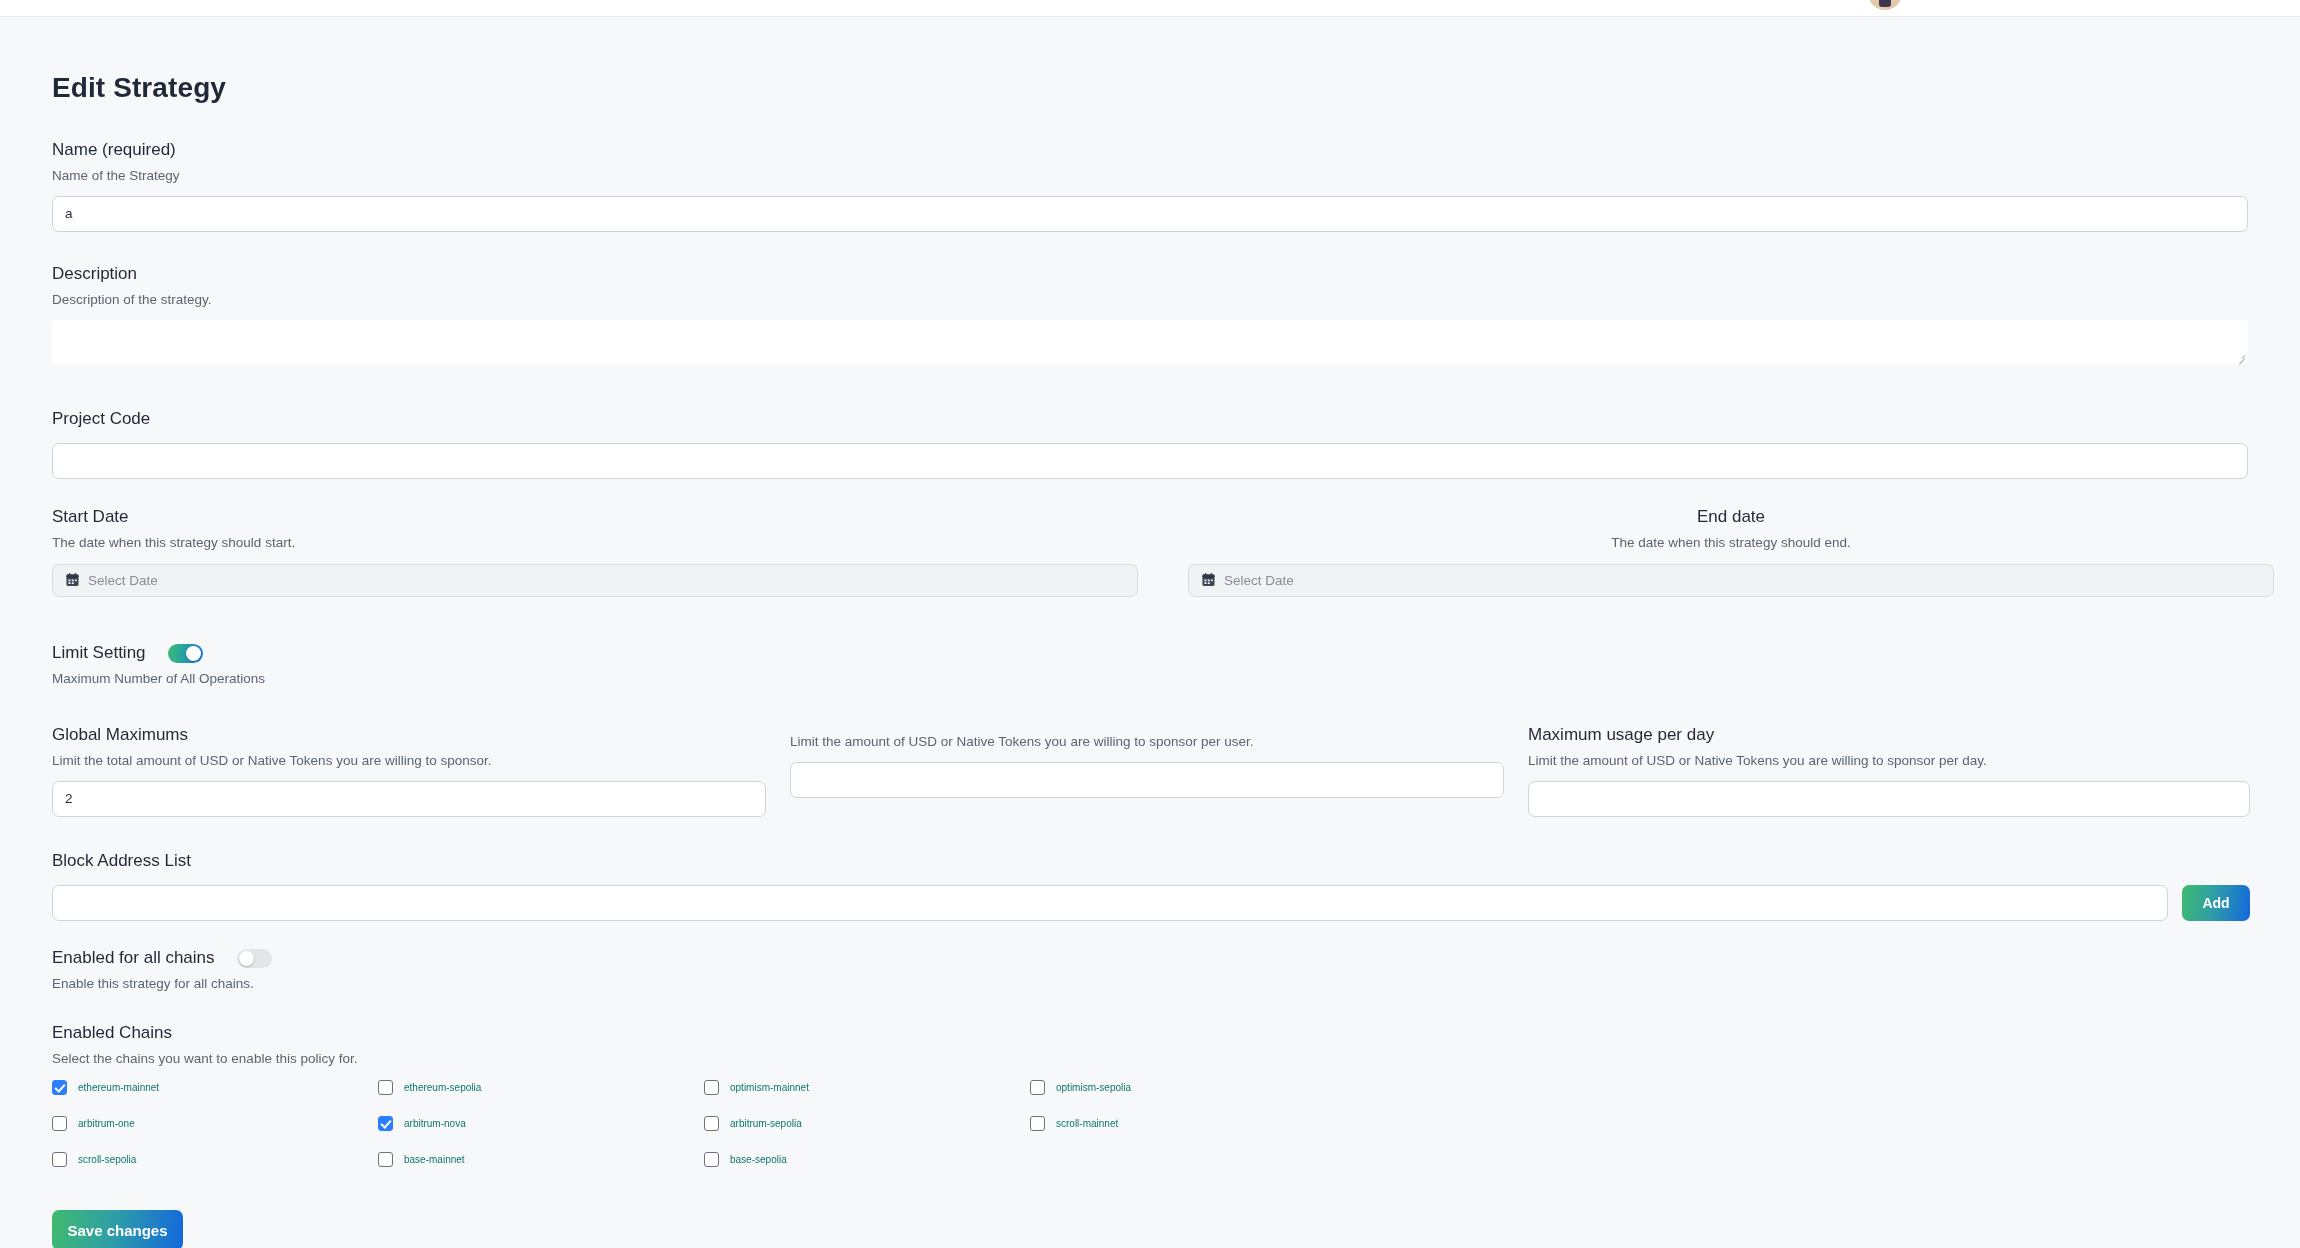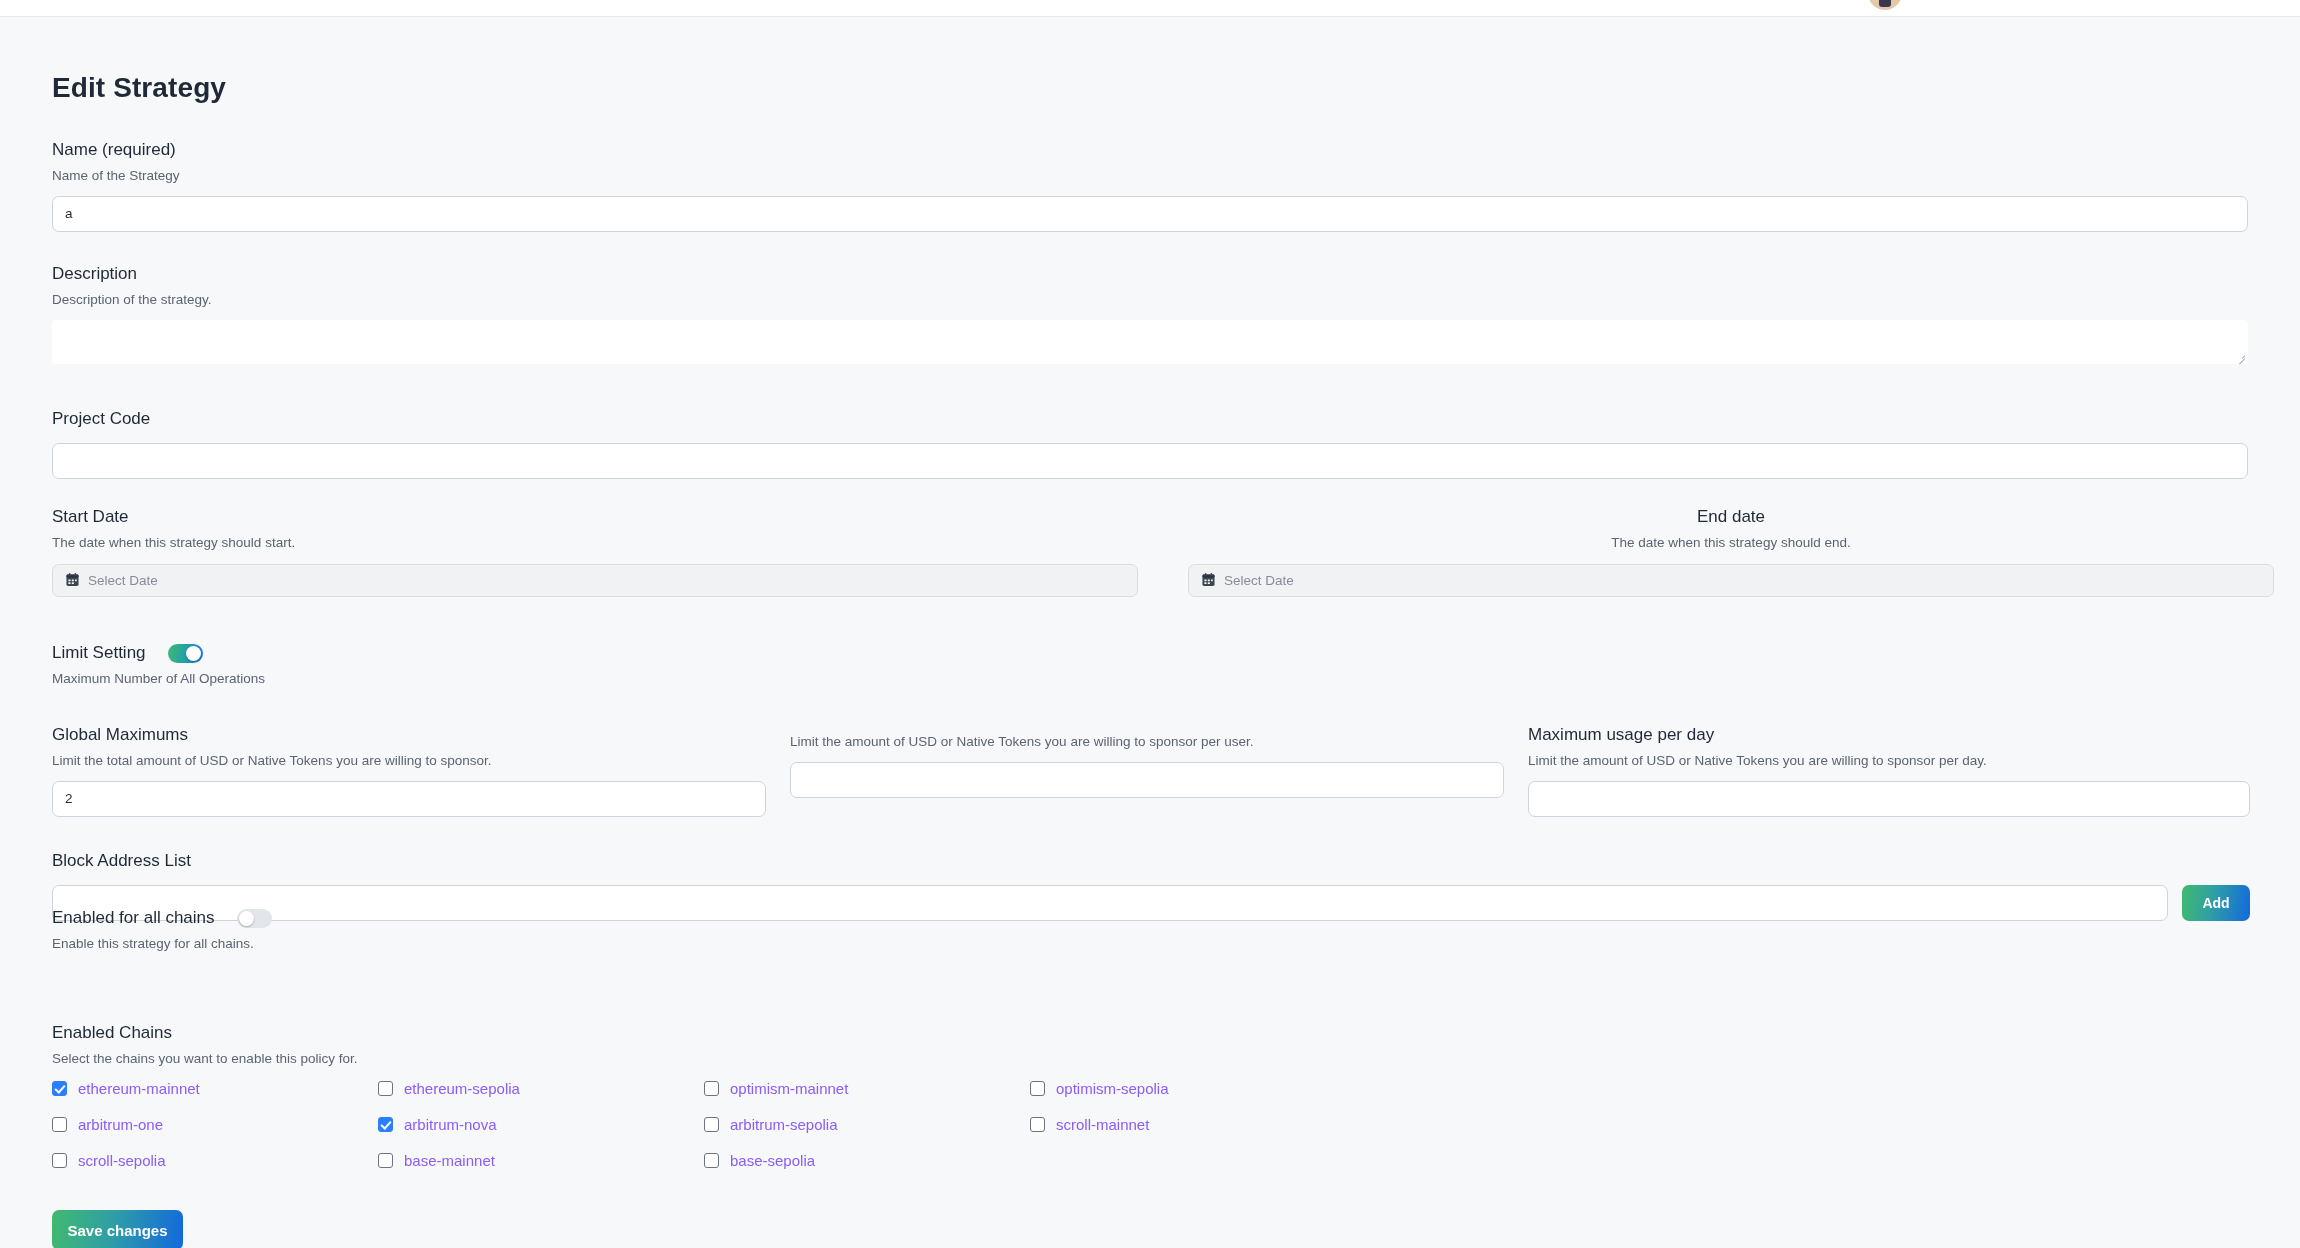--- a/index.html
+++ b/index.html
@@ -204,22 +204,22 @@
   .cb.checked::after {
     content: "";
     position: absolute;
     left: 4px; top: 0.5px;
     width: 4px; height: 8px;
     border: solid #ffffff;
     border-width: 0 2px 2px 0;
     transform: rotate(42deg);
   }
   .chain-label {
-    font-size: 15px;
-    color: #8b5cf6;
+    font-size: 10px;
+    color: #0f766e;
     white-space: nowrap;
   }
 </style>
 </head>
 <body>
 
 <div class="page">
 
   <div class="topbar">
     <div class="avatar"></div>
@@ -332,21 +332,21 @@
     </div>
 
     <div class="field" style="left:52px; top:835px; width:2198px;">
       <div class="field-label">Block Address List</div>
       <div style="display:flex; align-items:center; gap:14px; margin-top:14px;">
         <input class="text-input" type="text" style="flex: 1 1 0%;" value="">
         <button class="btn-gradient btn-add">Add</button>
       </div>
     </div>
 
-    <div class="field" style="left:52px; top:892px;">
+    <div class="field" style="left:52px; top:932px;">
       <div class="toggle-row">
         <div class="field-label">Enabled for all chains</div>
         <div class="toggle off">
           <div class="knob"></div>
         </div>
       </div>
       <div class="field-hint">Enable this strategy for all chains.</div>
     </div>
 
     <div class="field" style="left:52px; top:1007px;">

